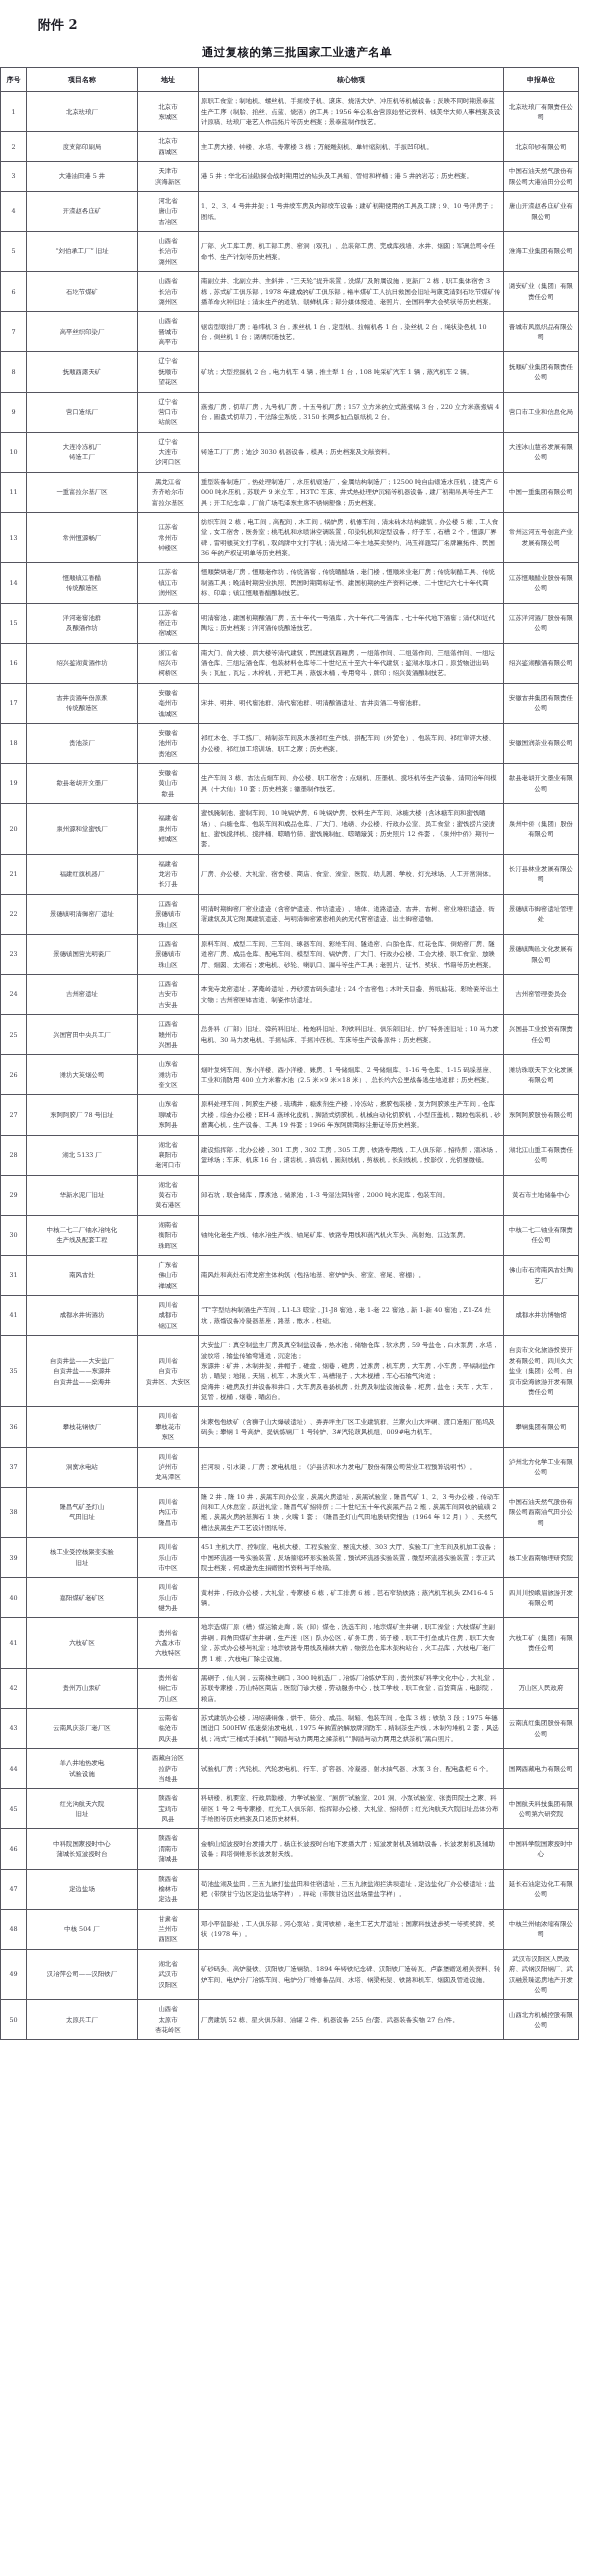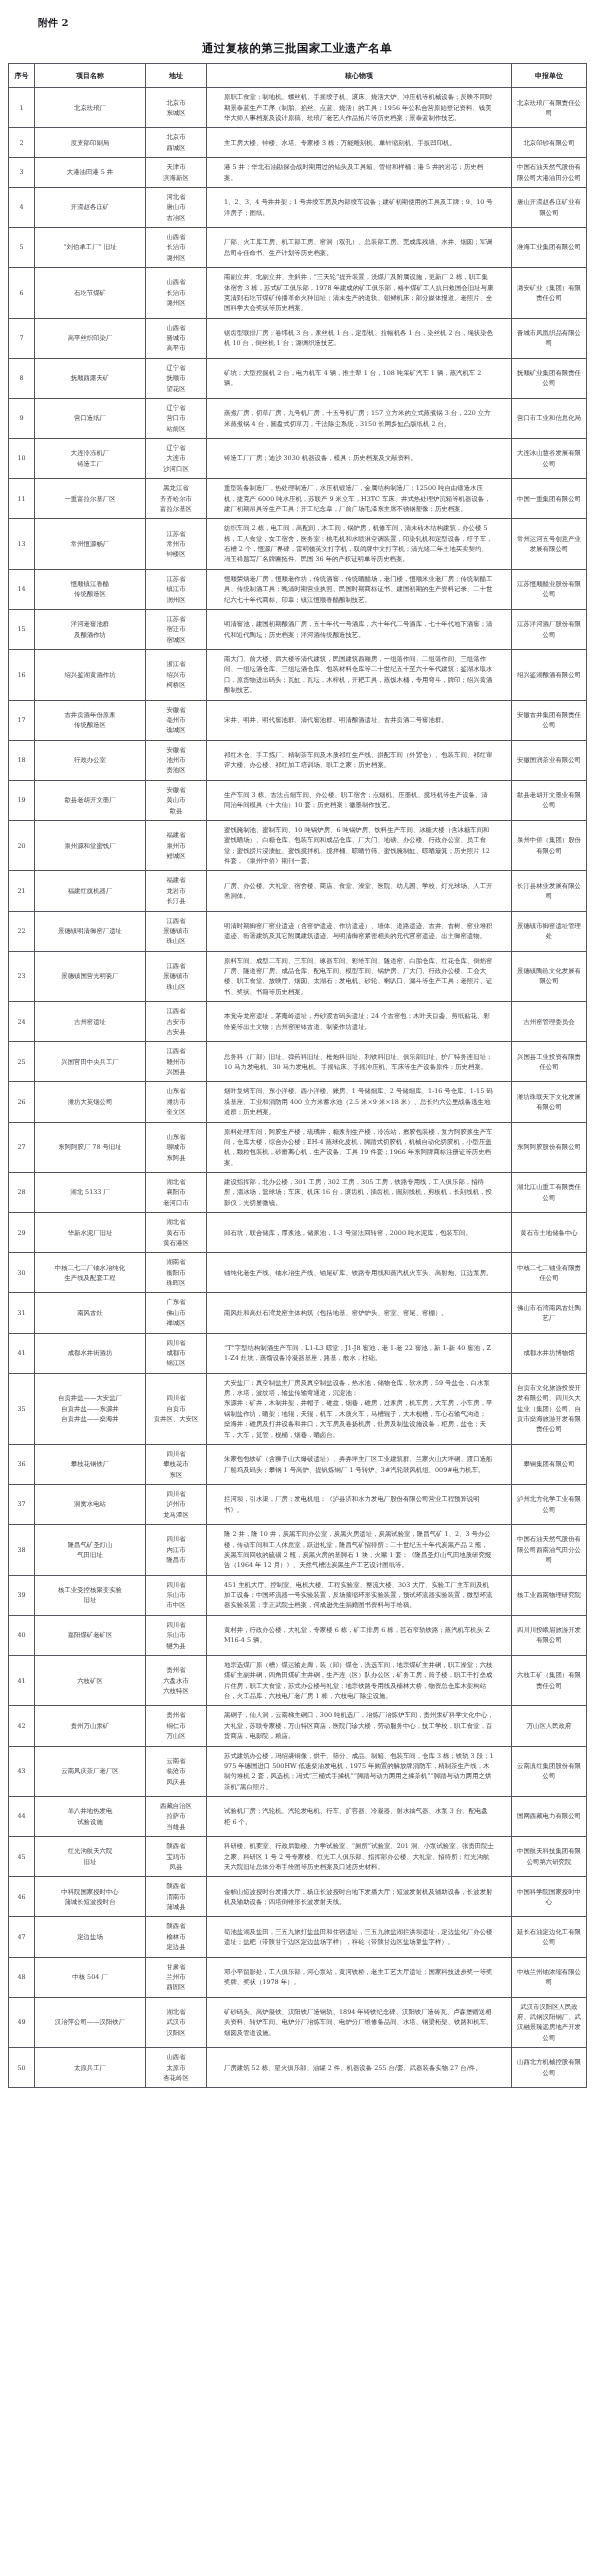--- a/index.html
+++ b/index.html
@@ -3,46 +3,46 @@
 <meta charset="utf-8">
 <style>
   html,body{margin:0;padding:0;background:#ffffff;}
   body{
     width:594px;height:2576px;overflow:hidden;
     font-family:"DejaVu Serif","Liberation Serif",serif;
     color:#3a3a44;
   }
   .attach{
     margin:16px 0 0 38px;
-    font-size:10px;font-weight:bold;color:#1d1d26;
+    font-size:13px;font-weight:bold;color:#1d1d26;
   }
   .doc-title{
     text-align:center;margin:11px 0 7px 0;
     font-size:11.4px;font-weight:bold;color:#15151d;letter-spacing:0.5px;
   }
   table.heritage{
     border-collapse:collapse;table-layout:fixed;
-    margin-left:8px;width:579px;
+    width:579px;
   }
   .heritage th,.heritage td{
     border:1px solid #55555f;
     font-size:6.4px;line-height:1.62;
     color:#3a3a44;
     vertical-align:middle;
     word-break:break-all;
   }
   .heritage th{
     font-size:7px;font-weight:bold;color:#26262f;
     text-align:center;padding:6px 2px;
   }
   td.c-no,td.c-name,td.c-addr,td.c-unit{
     text-align:center;white-space:pre-line;padding:4px 2px;
   }
   td.c-items{
-    text-align:left;white-space:pre-line;padding:4px 17px;
+    text-align:left;white-space:pre-line;padding:4px 2px;
   }
 </style>
 </head>
 <body>
 
 <div class="attach">附件 2</div>
 <div class="doc-title">通过复核的第三批国家工业遗产名单</div>
 
 <table class="heritage">
   <colgroup>
@@ -202,21 +202,21 @@
         <td class="c-name">古井贡酒年份原浆
 传统酿造区</td>
         <td class="c-addr">安徽省
 亳州市
 谯城区</td>
         <td class="c-items">宋井、明井、明代窖池群、清代窖池群、明清酿酒遗址、古井贡酒二号窖池群。</td>
         <td class="c-unit">安徽古井集团有限责任公司</td>
       </tr>
       <tr>
         <td class="c-no">18</td>
-        <td class="c-name">行政办公室</td>
+        <td class="c-name">贵池茶厂</td>
         <td class="c-addr">安徽省
 池州市
 贵池区</td>
         <td class="c-items">祁红木仓、手工拣厂、精制茶车间及木质祁红生产线、拼配车间（外贸仓）、包装车间、祁红审评大楼、办公楼、祁红加工培训场、职工之家；历史档案。</td>
         <td class="c-unit">安徽国润茶业有限公司</td>
       </tr>
       <tr>
         <td class="c-no">19</td>
         <td class="c-name">歙县老胡开文墨厂</td>
         <td class="c-addr">安徽省

